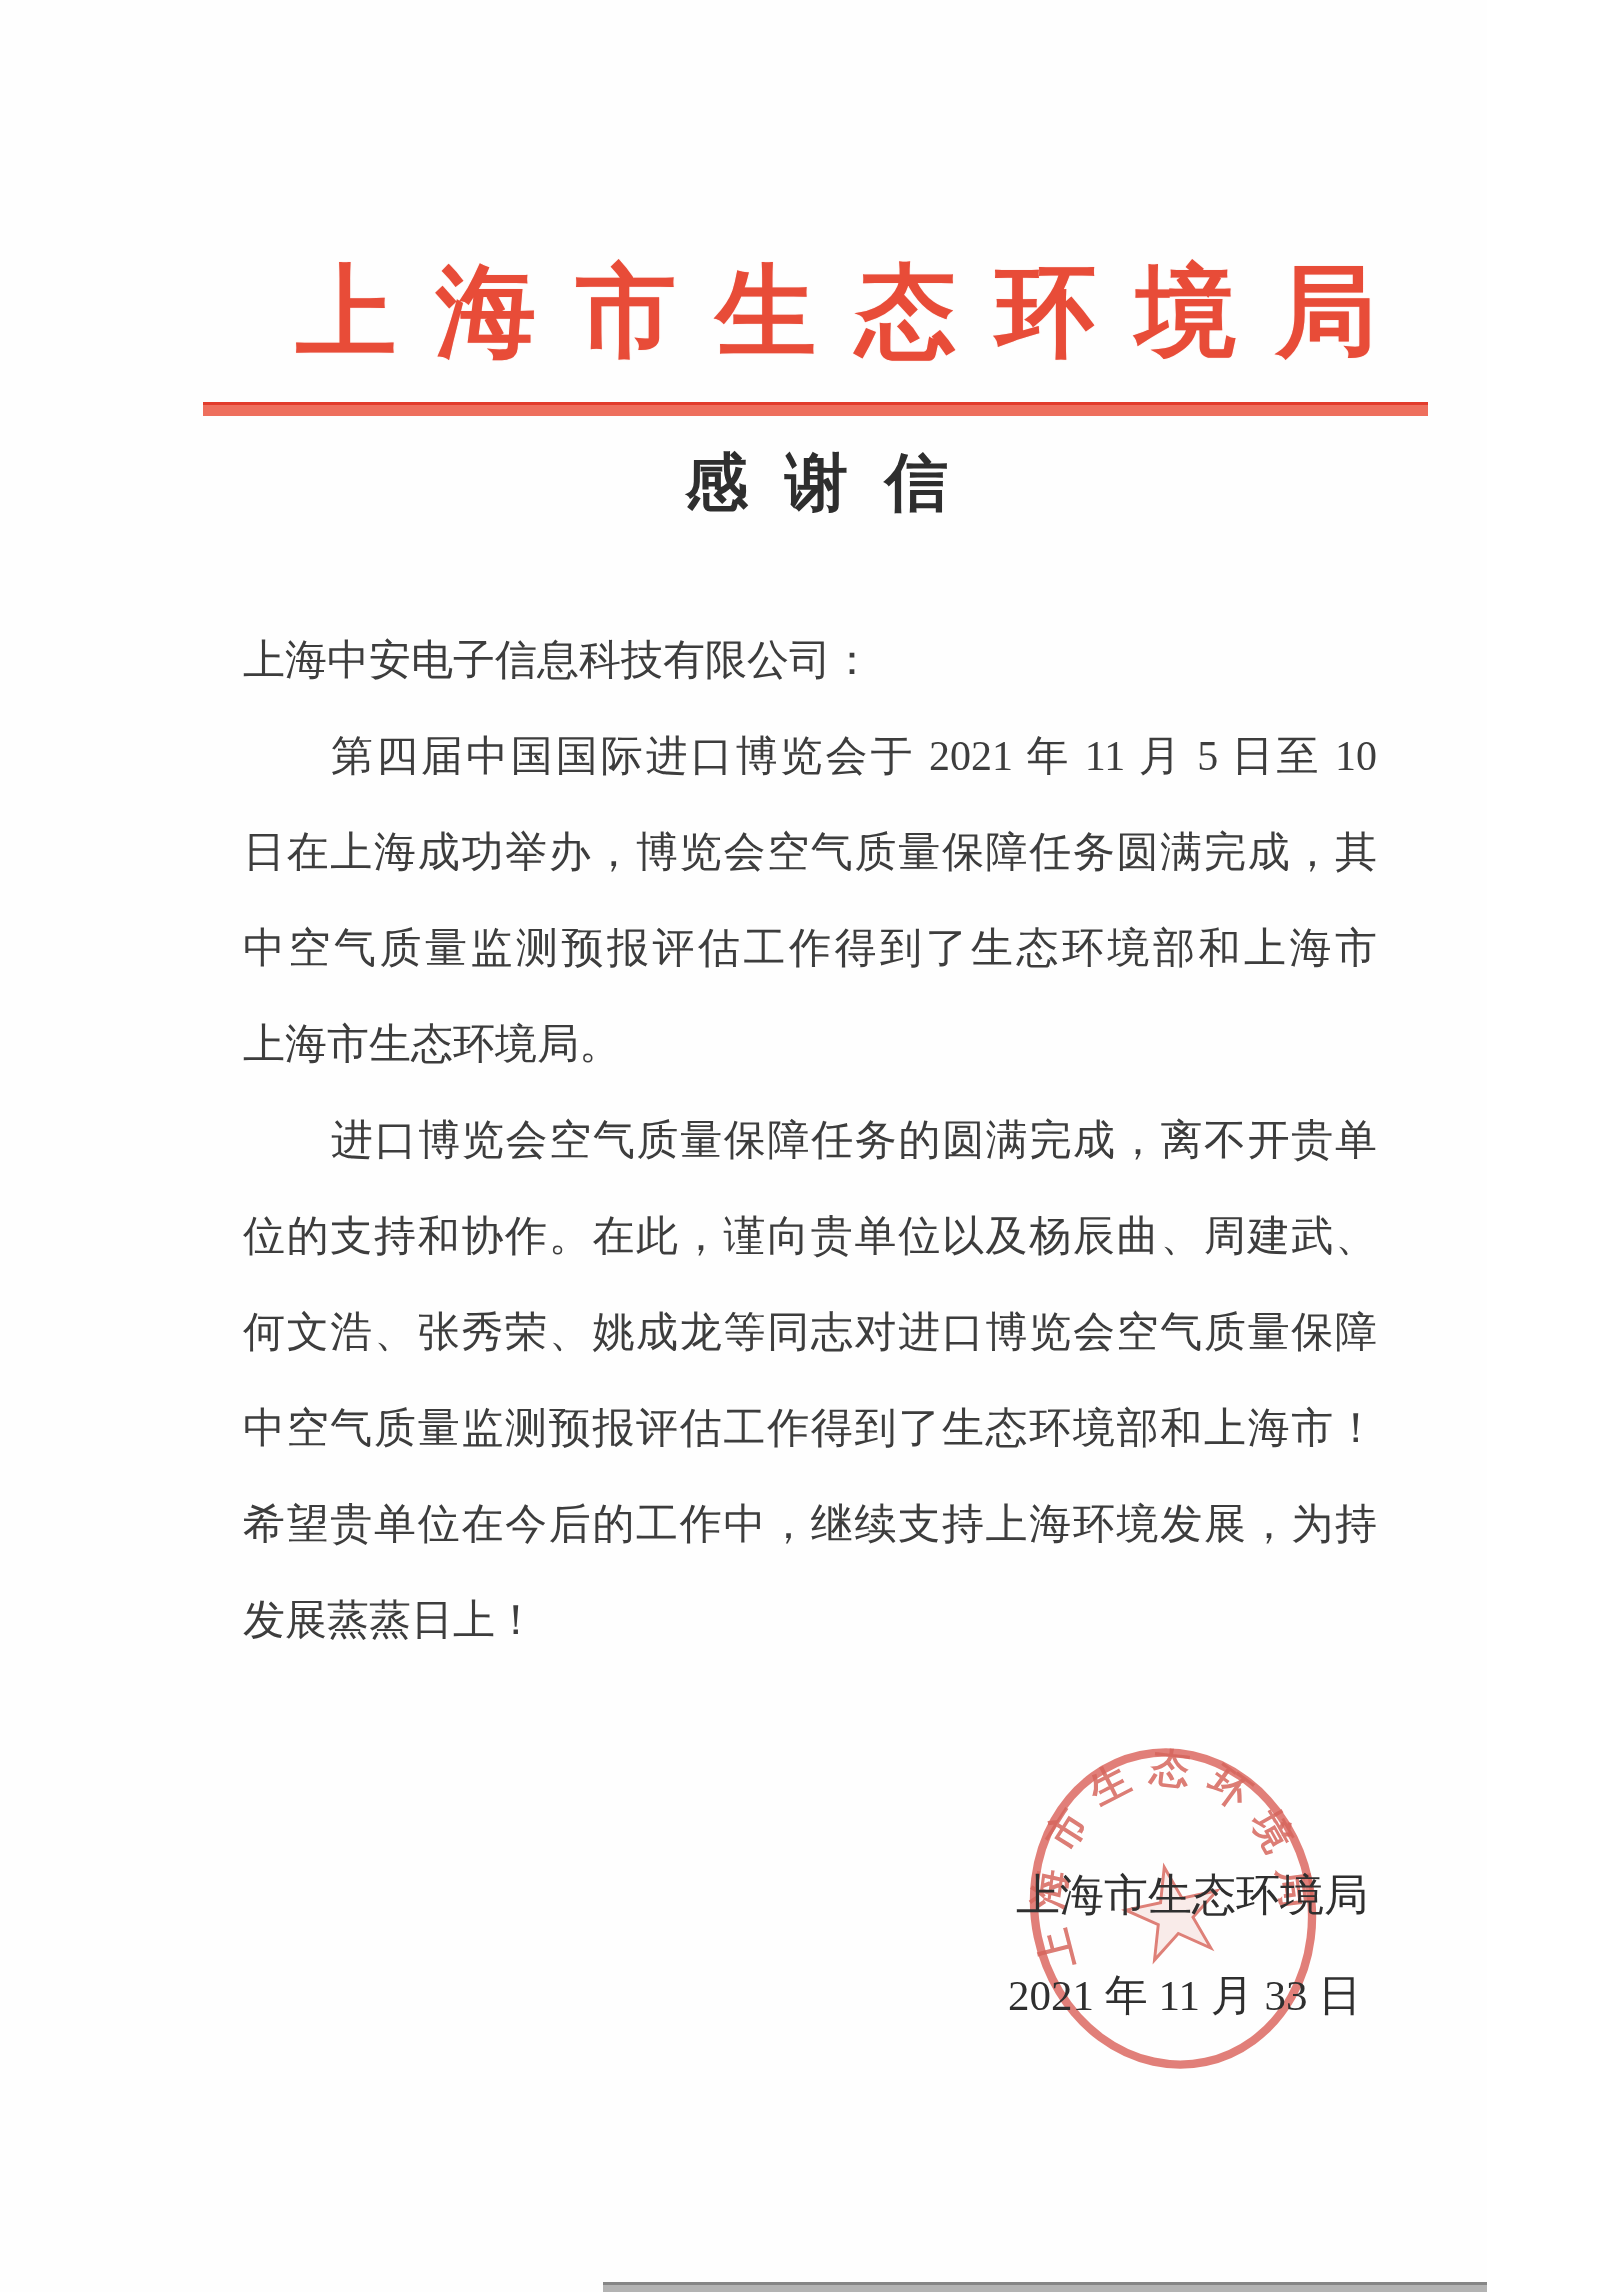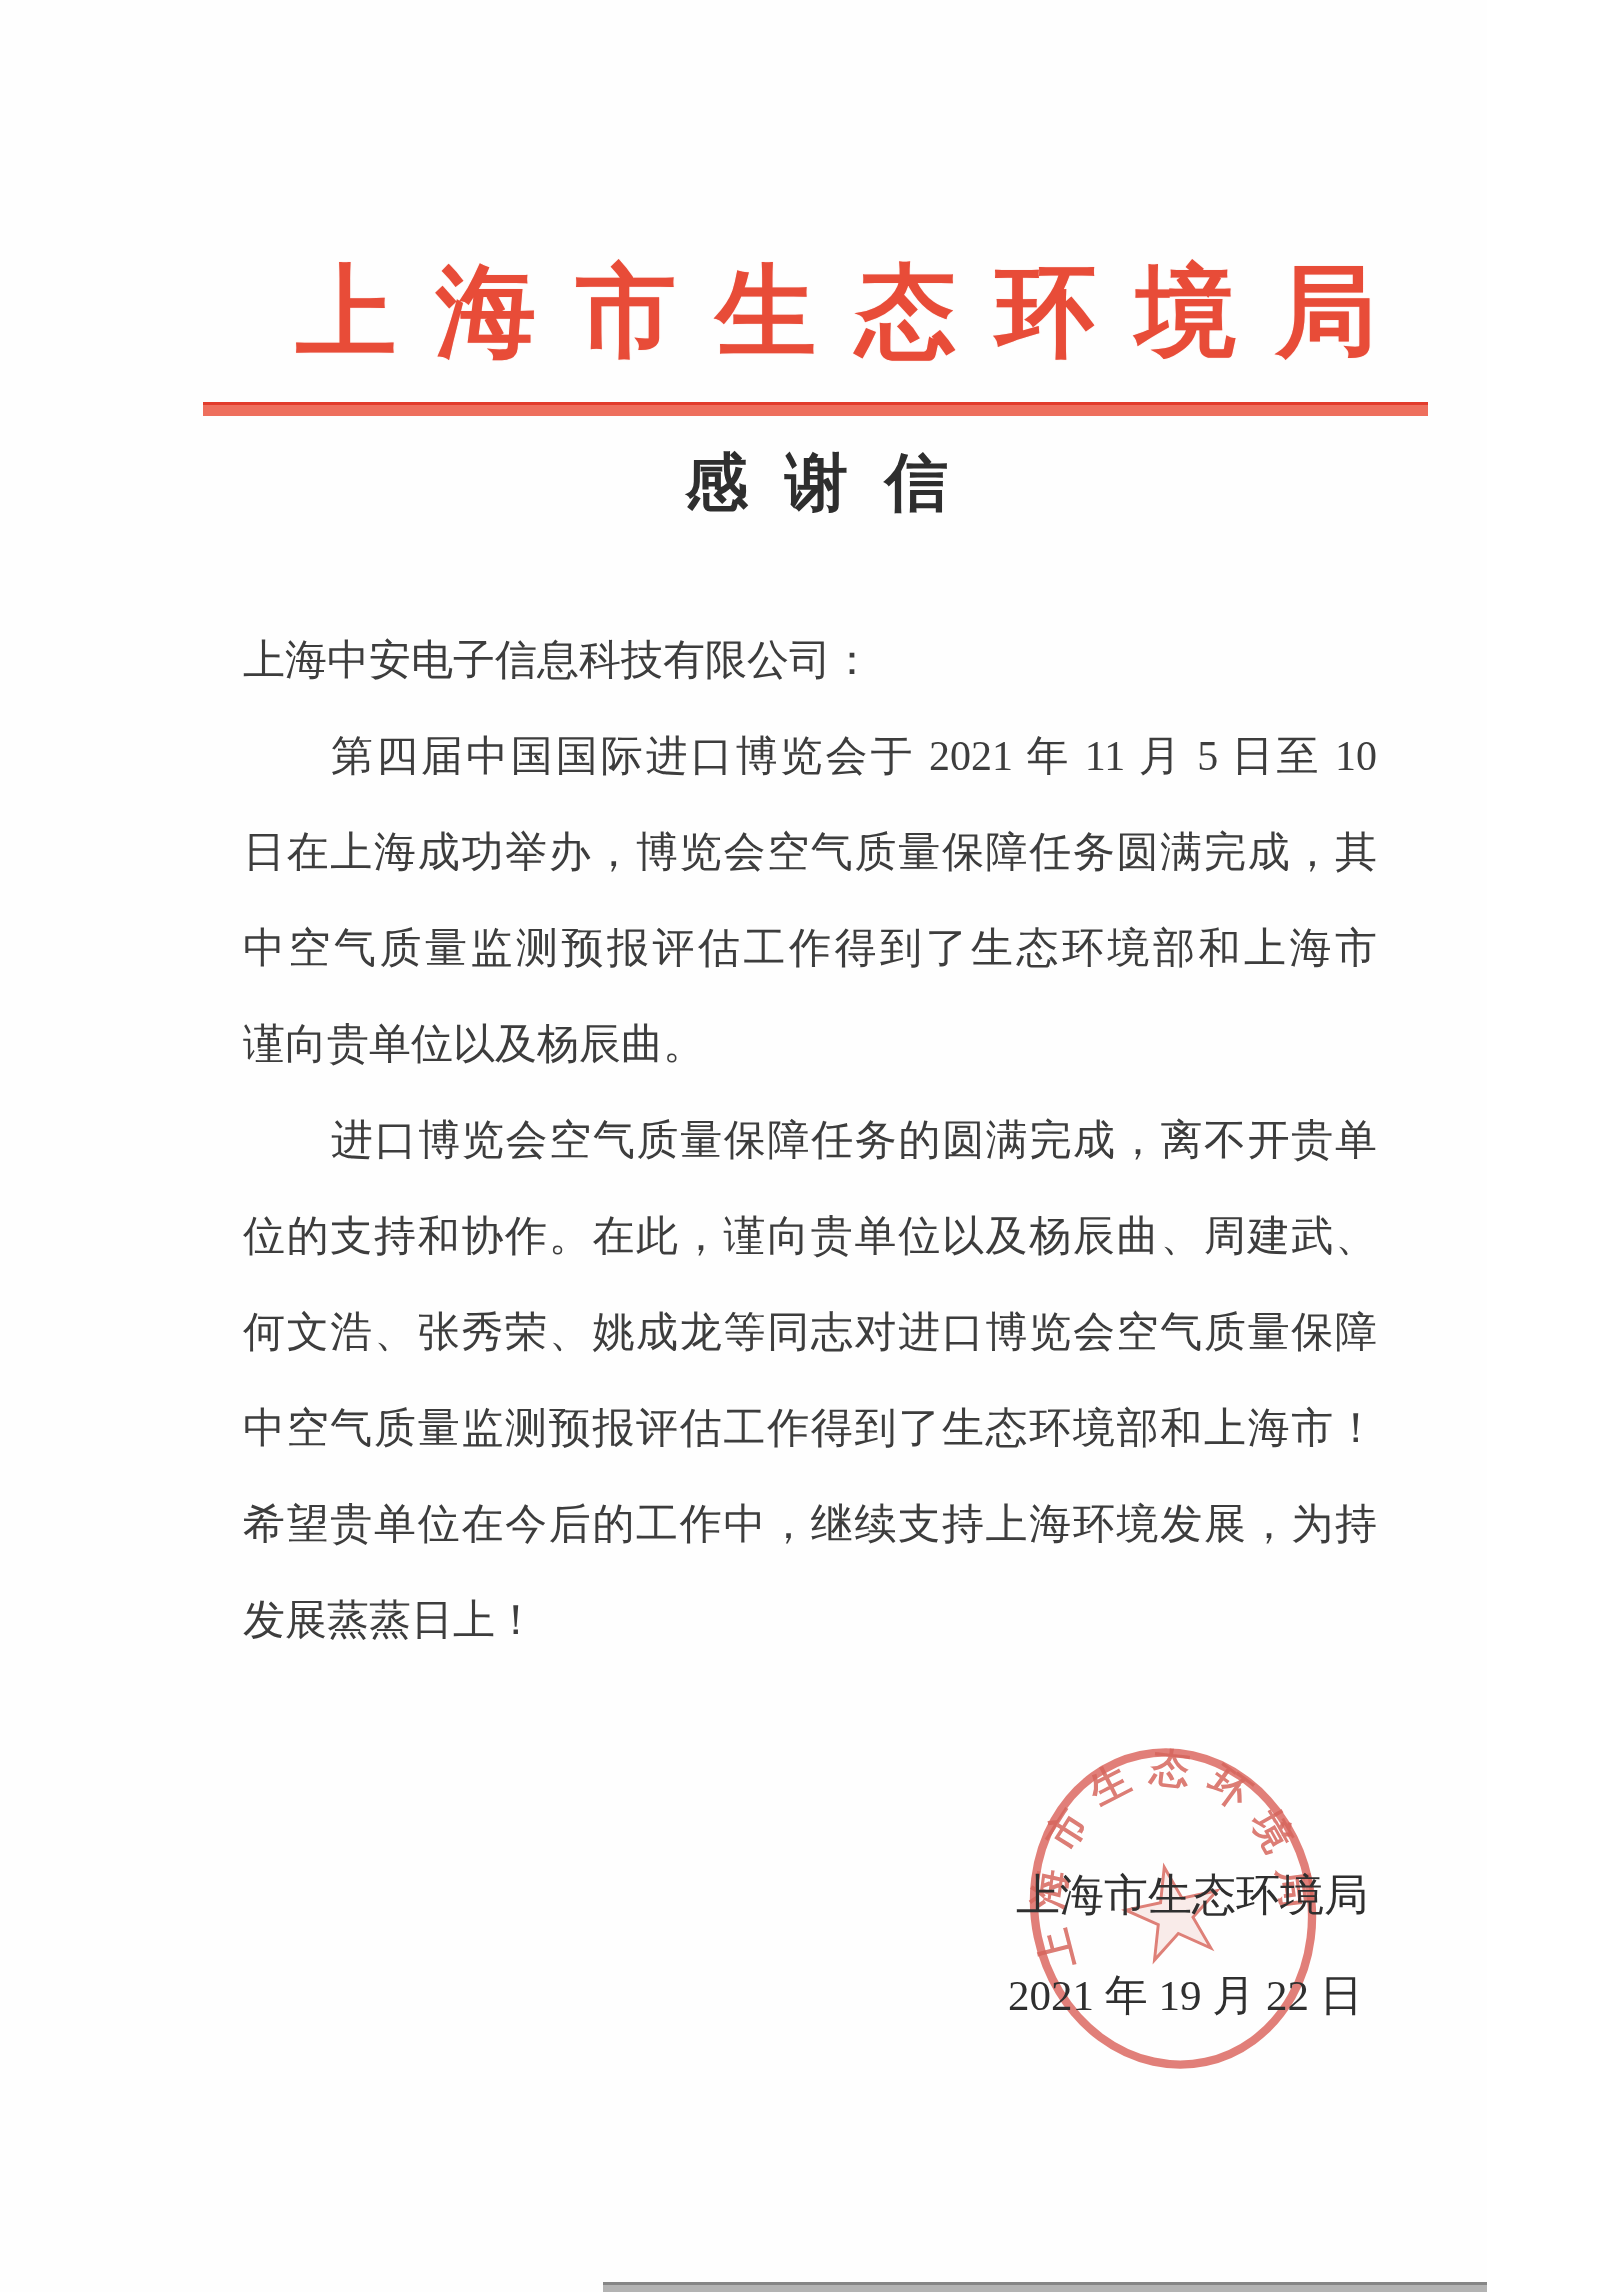--- a/index.html
+++ b/index.html
@@ -73,21 +73,21 @@
   <div class="red-rule"></div>
 
   <div class="doc-title">感谢信</div>
 
   <div class="body-block">
     <div class="line">上海中安电子信息科技有限公司：</div>
     <div>
         <div class="line indent j">第四届中国国际进口博览会于 2021 年 11 月 5 日至 10</div>
         <div class="line j">日在上海成功举办，博览会空气质量保障任务圆满完成，其</div>
         <div class="line j">中空气质量监测预报评估工作得到了生态环境部和上海市</div>
-        <div class="line">谨向贵单位以及杨辰曲。</div>
+        <div class="line">上海市生态环境局。</div>
         <div class="line indent j">进口博览会空气质量保障任务的圆满完成，离不开贵单</div>
         <div class="line j">位的支持和协作。在此，谨向贵单位以及杨辰曲、周建武、</div>
         <div class="line j">何文浩、张秀荣、姚成龙等同志对进口博览会空气质量保障</div>
         <div class="line j">中空气质量监测预报评估工作得到了生态环境部和上海市！</div>
         <div class="line j">希望贵单位在今后的工作中，继续支持上海环境发展，为持</div>
         <div class="line">发展蒸蒸日上！</div>
       </div>
   </div>
 
   <svg class="stamp" viewBox="0 0 310 350" xmlns="http://www.w3.org/2000/svg">
@@ -95,18 +95,18 @@
       <ellipse cx="155" cy="175" rx="141" ry="160" fill="none" stroke="#d6493e" stroke-width="8.5" opacity="0.82"></ellipse>
       <path id="sealArc" d="M 49.7 219.5 A 112 130 0 1 1 260.3 219.5" fill="none"></path>
       <text font-size="40" font-weight="bold" fill="#cf4a40" opacity="0.85" letter-spacing="17" font-family="'Liberation Serif','DejaVu Serif',serif">
         <textPath href="#sealArc" startOffset="10">上海市生态环境局</textPath>
       </text>
       <polygon points="155,132 143.8,166.6 107.5,166.6 136.9,187.9 125.6,222.5 155,201 184.4,222.5 173.1,187.9 202.6,166.6 166.2,166.6" fill="rgba(211,80,68,0.15)" stroke="#d35044" stroke-width="3" opacity="0.85"></polygon>
     </g>
   </svg>
 
   <div class="sign-name">上海市生态环境局</div>
-  <div class="sign-date">2021 年 19 月 22 日</div>
+  <div class="sign-date">2021 年 11 月 33 日</div>
 
   <div class="footer-bar"></div>
 
 </div>
 
 
 </body></html>

